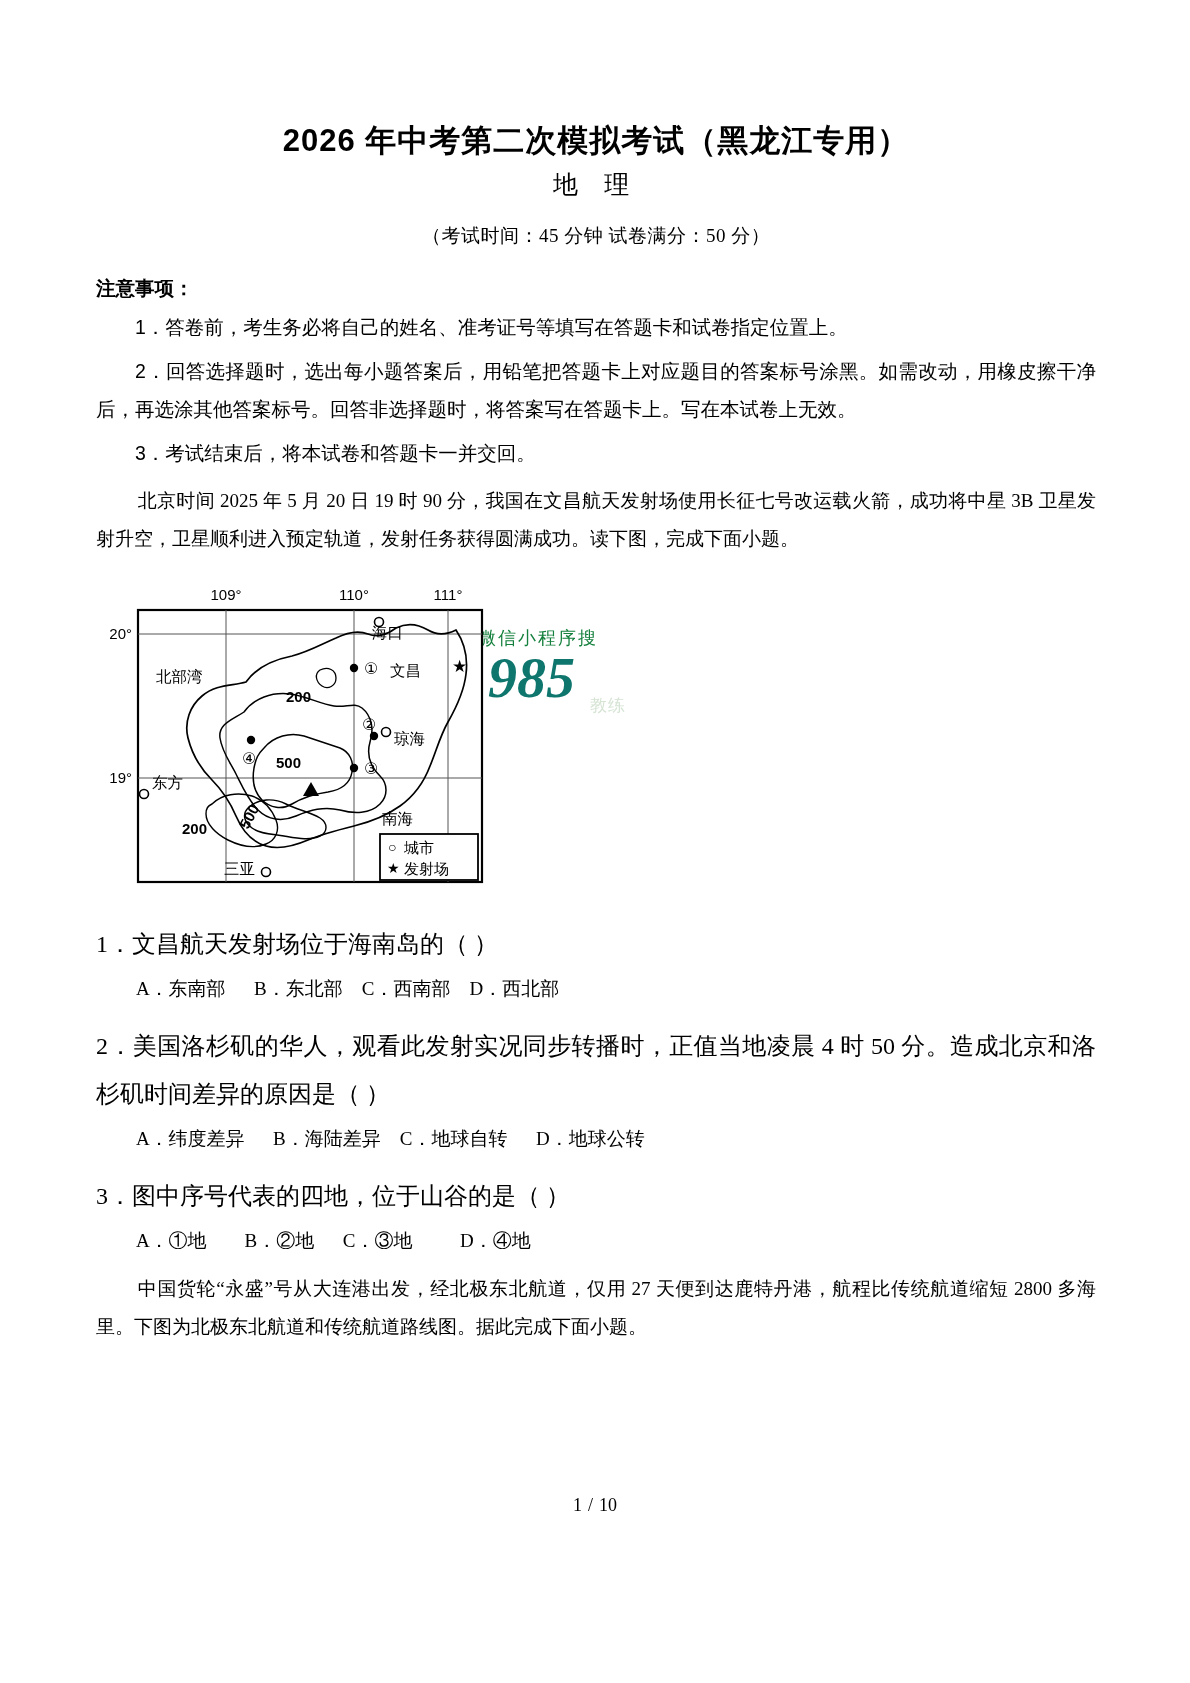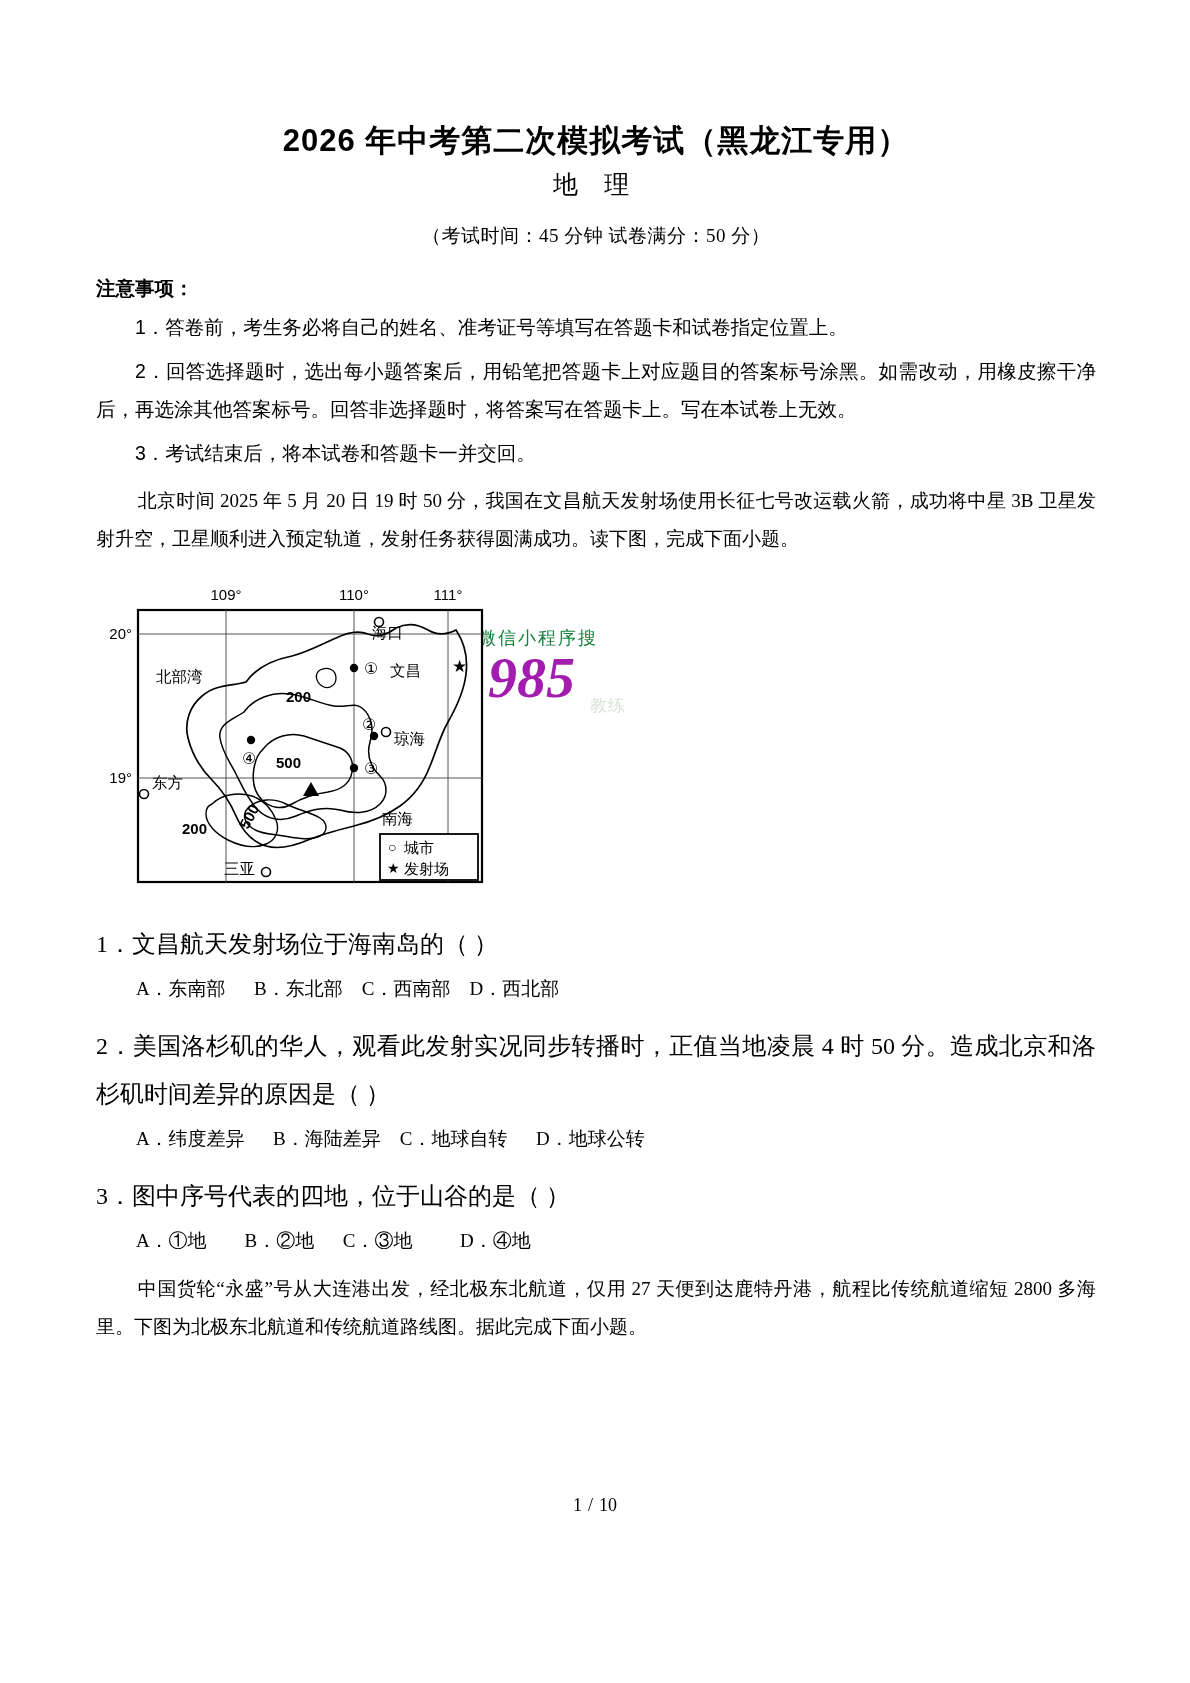--- a/index.html
+++ b/index.html
@@ -125,21 +125,21 @@
     left: 8px; top: 6px;
     font-size: 18px;
     color: #15803d;
     letter-spacing: 2px;
     font-family: "Liberation Sans", "DejaVu Sans", sans-serif;
   }
   .wm-text2 {
     position: absolute;
     left: 18px; top: 24px;
     font-size: 58px;
-    color: #a21caf;
+    color: #0f766e;
     font-style: italic;
     font-weight: bold;
     font-family: "Liberation Serif", "DejaVu Serif", serif;
   }
   .wm-text3 {
     position: absolute;
     left: 120px; top: 74px;
     font-size: 17px;
     color: #d6e4d4;
     letter-spacing: 1px;
@@ -189,21 +189,21 @@
     <div class="exam-title">2026 年中考第二次模拟考试（黑龙江专用）</div>
     <div class="subject-title">地 理</div>
     <div class="exam-meta">（考试时间：45 分钟   试卷满分：50 分）</div>
 
     <div class="notice-head">注意事项：</div>
     <div class="notice-item">1．答卷前，考生务必将自己的姓名、准考证号等填写在答题卡和试卷指定位置上。</div>
     <div class="notice-item">2．回答选择题时，选出每小题答案后，用铅笔把答题卡上对应题目的答案标号涂黑。如需改动，用橡皮擦干净后，再选涂其他答案标号。回答非选择题时，将答案写在答题卡上。写在本试卷上无效。</div>
     <div class="notice-item">3．考试结束后，将本试卷和答题卡一并交回。</div>
 
 
-    <div class="passage">北京时间 2025 年 5 月 20 日 19 时 50 分，我国在文昌航天发射场使用长征七号改运载火箭，成功将中星 3B 卫星发射升空，卫星顺利进入预定轨道，发射任务获得圆满成功。读下图，完成下面小题。</div>
+    <div class="passage">北京时间 2025 年 5 月 20 日 19 时 90 分，我国在文昌航天发射场使用长征七号改运载火箭，成功将中星 3B 卫星发射升空，卫星顺利进入预定轨道，发射任务获得圆满成功。读下图，完成下面小题。</div>
 
     <div class="figure">
       <div class="map-wrap">
         <svg width="400" height="330" viewBox="0 0 400 330">
 
           <rect x="42" y="38" width="344" height="272" fill="#ffffff" stroke="#000" stroke-width="2.2"></rect>
 
           <line x1="130" y1="38" x2="130" y2="310" stroke="#555" stroke-width="1"></line>
           <line x1="258" y1="38" x2="258" y2="310" stroke="#555" stroke-width="1"></line>
           <line x1="352" y1="38" x2="352" y2="310" stroke="#555" stroke-width="1"></line>

